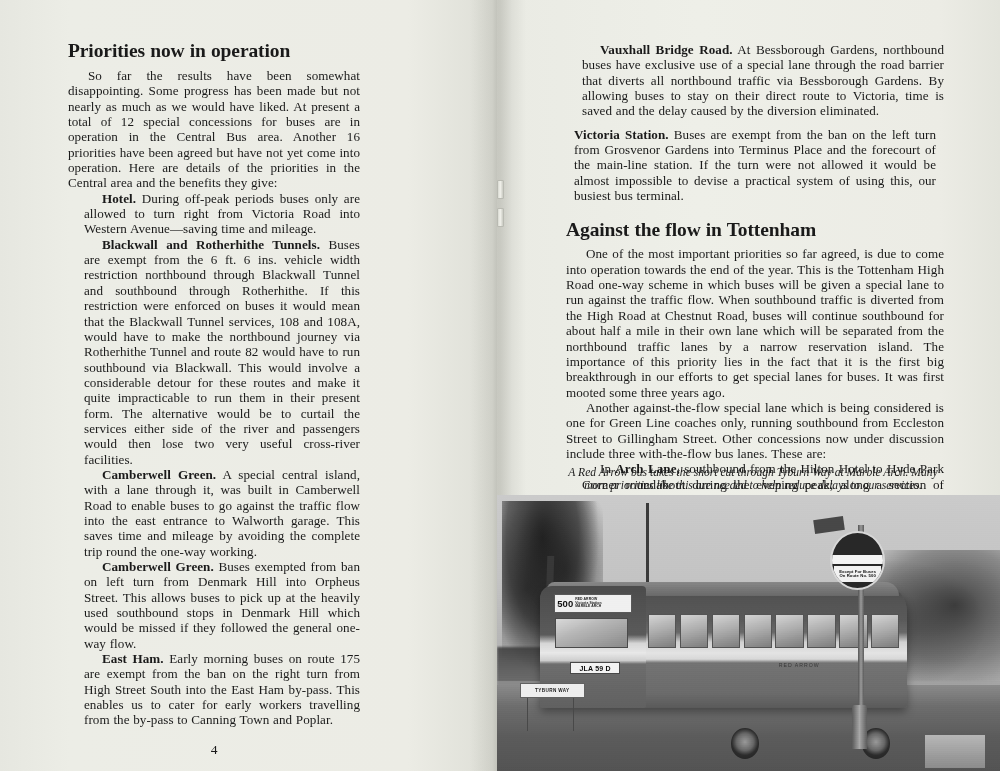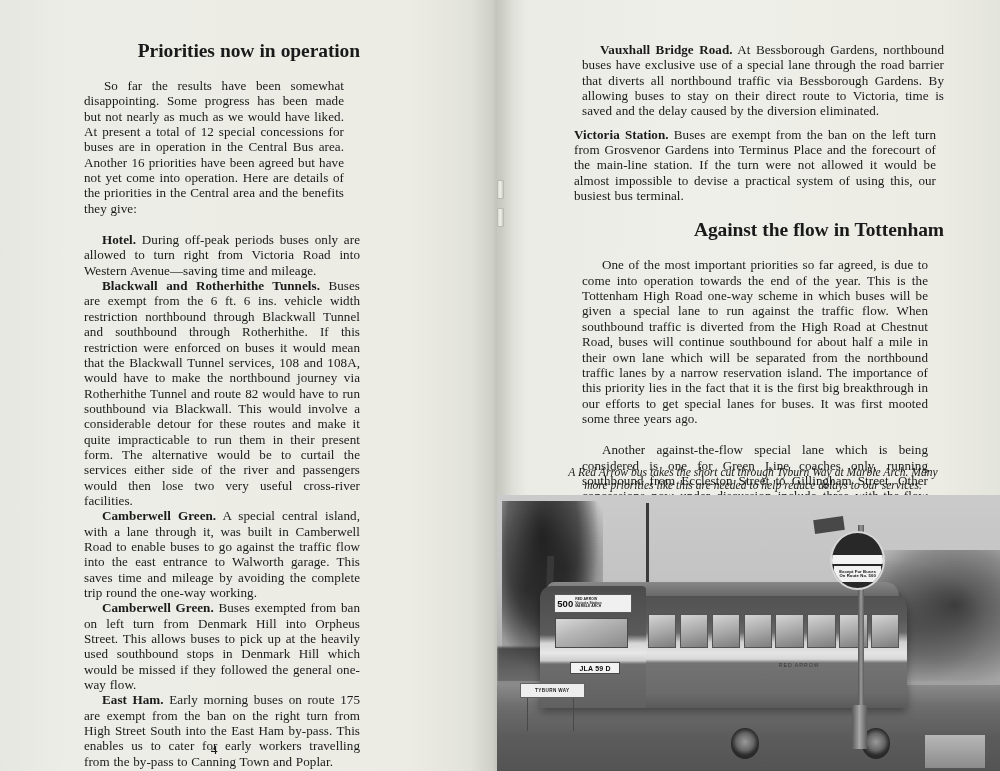--- a/index.html
+++ b/index.html
@@ -67,29 +67,29 @@
   #col-right {
     left: 566px;
     top: 42px;
     width: 378px;
   }
   h2.heading {
     font-size: 19.5px;
     font-weight: bold;
     margin: 0 0 6px 0;
     letter-spacing: -0.1px;
-    text-align: right;
+    text-align: left;
     line-height: 22px;
   }
   h2.heading.second {
     margin-top: 16px;
     margin-bottom: 5px;
   }
   p.para {
-    margin: 16px;
+    margin: 0;
     text-indent: 20px;
     font-family: Liberation Serif, serif;
   }
   p.entry {
     margin: 8px;
     text-indent: 0;
   }
   p.entry-indent {
     margin: 0;
     text-indent: 18px;

